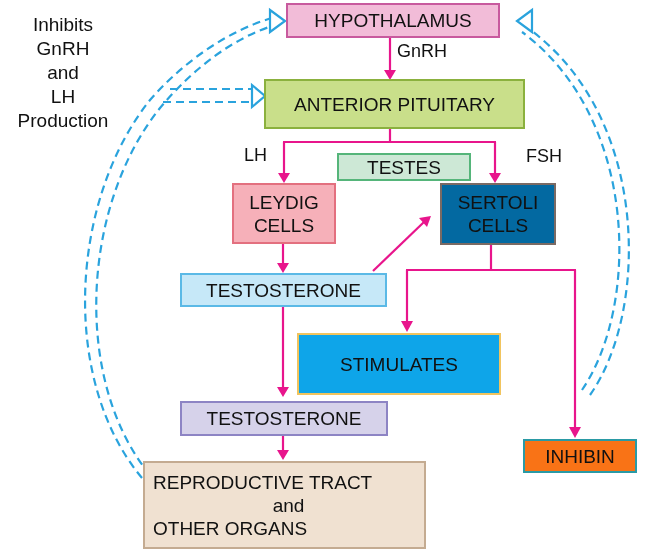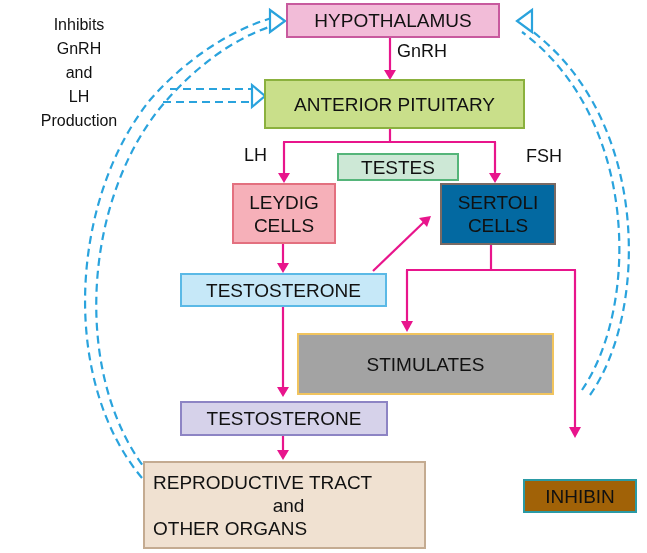--- a/index.html
+++ b/index.html
@@ -3,22 +3,22 @@
   <meta charset="utf-8">
   <style>
     html, body { margin: 0; padding: 0; background: #ffffff; }
     body { width: 647px; height: 553px; position: relative; overflow: hidden;
            font-family: "Liberation Sans", sans-serif; color: #111; }
     #diagram { position: absolute; left: 0; top: 0; }
     .box { position: absolute; box-sizing: border-box; display: flex; flex-direction: column;
            align-items: center; justify-content: center; text-align: center;
            font-size: 19px; line-height: 23px; }
     .lbl { position: absolute; font-size: 18px; line-height: 22px; }
-    .side { position: absolute; left: 20px; top: 13px; width: 118px; text-align: center;
-            font-size: 16px; line-height: 24px; }
+    .side { position: absolute; left: 4px; top: 13px; width: 118px; text-align: center;
+            font-size: 19px; line-height: 24px; }
     .side span { display: block; }
   </style>
 </head>
 <body>
 
 <svg id="diagram" width="647" height="553" viewBox="0 0 647 553">
   <defs>
     <marker id="pinkHead" markerWidth="10" markerHeight="10" refX="5" refY="9" orient="auto-start-reverse" markerUnits="userSpaceOnUse">
       <path d="M0,0 L10,0 L5,10 Z" fill="#e8158c"></path>
     </marker>
@@ -88,47 +88,47 @@
 <div class="lbl" style="left:505px; top:145px;margin-left:21px;">FSH</div>
 
 <div class="box" style="left: 286px; top: 3px; width: 214px; height: 35px; background: rgb(242, 188, 216); border: 2px solid rgb(200, 90, 158);">
   <span>HYPOTHALAMUS</span>
 </div>
 
 <div class="box" style="left: 264px; top: 79px; width: 261px; height: 50px; background: rgb(201, 223, 138); border: 2px solid rgb(139, 177, 62);">
   <span>ANTERIOR PITUITARY</span>
 </div>
 
-<div class="box" style="left: 337px; top: 153px; width: 122px; height: 28px; background: rgb(205, 232, 214); border: 2px solid rgb(85, 181, 122);">
+<div class="box" style="left: 337px; top: 153px; width: 134px; height: 28px; background: rgb(205, 232, 214); border: 2px solid rgb(85, 181, 122);">
   <span>TESTES</span>
 </div>
 
 <div class="box" style="left: 232px; top: 183px; width: 104px; height: 61px; background: rgb(246, 176, 185); border: 2px solid rgb(227, 112, 127);">
   <span>LEYDIG</span>
   <span>CELLS</span>
 </div>
 
 <div class="box" style="left: 440px; top: 183px; width: 116px; height: 62px; background: #0369a1; border: 2px solid rgb(122, 106, 100);">
   <span>SERTOLI</span>
   <span>CELLS</span>
 </div>
 
 <div class="box" style="left: 180px; top: 273px; width: 207px; height: 34px; background: rgb(198, 232, 248); border: 2px solid rgb(91, 185, 230);">
   <span>TESTOSTERONE</span>
 </div>
 
-<div class="box" style="left: 297px; top: 333px; width: 257px; height: 62px; background: #a3a3a3; border: 2px solid rgb(241, 196, 94);">
+<div class="box" style="left: 297px; top: 333px; width: 204px; height: 62px; background: #0ea5e9; border: 2px solid rgb(241, 196, 94);">
   <span>STIMULATES</span>
 </div>
 
 <div class="box" style="left: 180px; top: 401px; width: 208px; height: 35px; background: rgb(214, 210, 234); border: 2px solid rgb(141, 132, 196);">
   <span>TESTOSTERONE</span>
 </div>
 
 <div class="box" style="left: 143px; top: 461px; width: 283px; height: 88px; align-items: flex-start; padding-left: 8px; background: rgb(240, 225, 209); border: 2px solid rgb(196, 171, 145);">
   <span style="display:block; width:100%; text-align:left;">REPRODUCTIVE TRACT</span>
   <span style="display:block; width:100%; text-align:center;">and</span>
   <span style="display:block; width:100%; text-align:left;">OTHER ORGANS</span>
 </div>
 
-<div class="box" style="left: 523px; top: 439px; width: 114px; height: 34px; background: #a16207; border: 2px solid rgb(42, 154, 165); margin-top: 40px;">
+<div class="box" style="left: 523px; top: 439px; width: 114px; height: 34px; background: #f97316; border: 2px solid rgb(42, 154, 165);">
   <span>INHIBIN</span>
 </div>
 
 </body></html>

